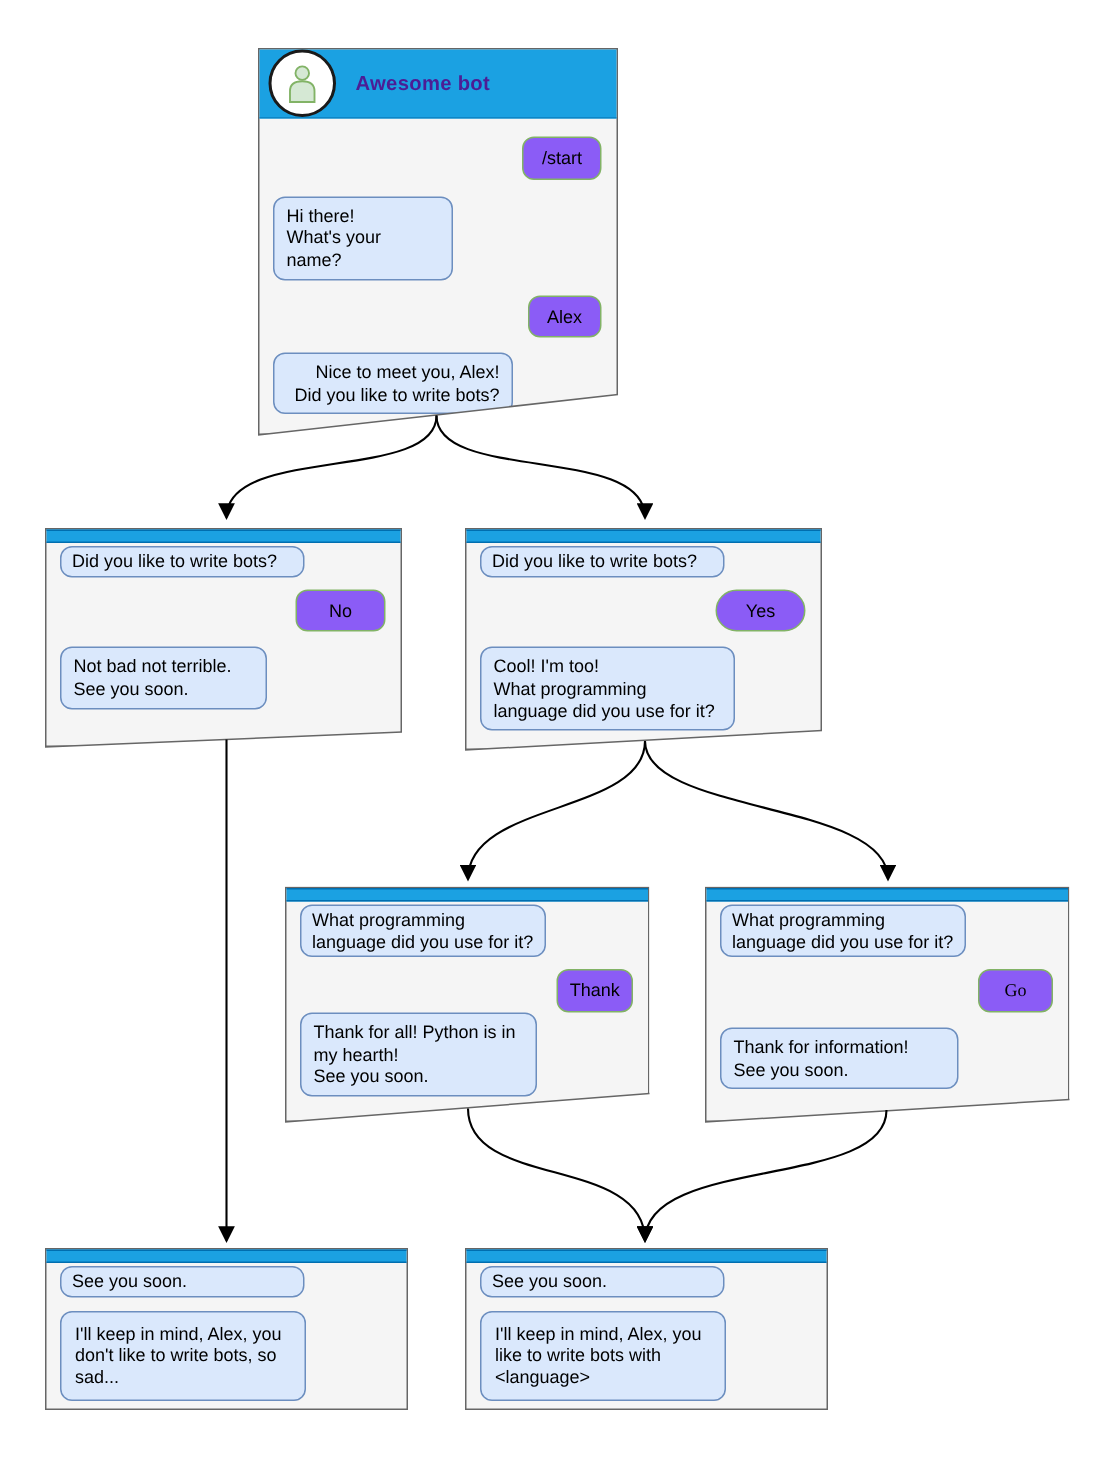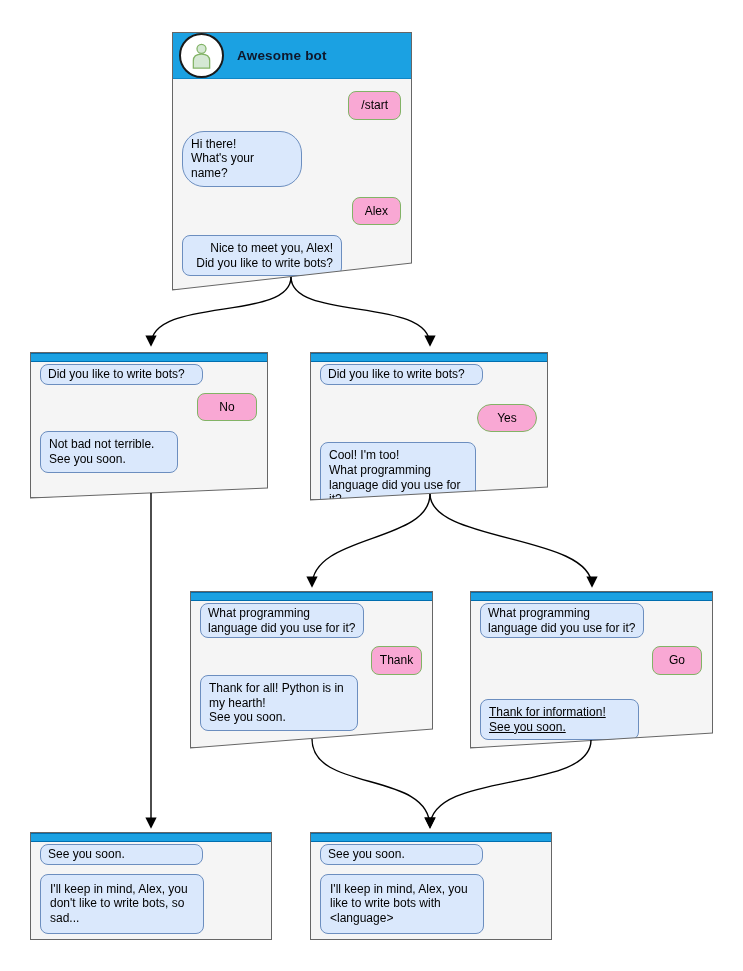--- a/index.html
+++ b/index.html
@@ -11,37 +11,37 @@
     position:absolute;background:#F5F5F5;border:1px solid #666666;box-sizing:border-box;
   }
   .main-header{
     height:46px;background:#1BA1E2;border-bottom:1px solid #0E86C6;box-sizing:border-box;
     display:flex;align-items:center;gap:13px;padding-left:6px;
   }
   .avatar{
     width:41px;height:41px;border-radius:50%;background:#ffffff;border:2.5px solid #1a1a1a;
     display:flex;align-items:center;justify-content:center;flex:0 0 auto;box-sizing:content-box;
   }
-  .win-title{color:#0f172a;font-weight:bold;font-size:13.5px;letter-spacing:.2px;}
+  .win-title{color:#4c1d95;font-weight:bold;font-size:13.5px;letter-spacing:.2px;}
   .bar{
     height:9px;background:#1BA1E2;border:1px solid #006EAF;border-left:none;border-right:none;
     box-sizing:border-box;width:100%;
   }
   .content{
     position:relative;display:flex;flex-direction:column;align-items:flex-start;
     padding:0 10px 0 9px;
   }
   .bubble{
     box-sizing:border-box;font-size:12px;line-height:1.22;border-radius:8px;
     white-space:pre-line;
   }
   .bot{background:#DAE8FC;border:1px solid #6C8EBF;padding:5px 8px;}
   .echo{padding:2px 7px;}
   .user{
-    background:#f9a8d4;border:1px solid #82B366;align-self:flex-end;
+    background:#8b5cf6;border:1px solid #82B366;align-self:flex-end;
     padding:6px 12px;text-align:center;
   }
   .user.fixed{padding:6px 0;text-align:center;}
   svg.overlay{position:absolute;left:0;top:0;pointer-events:none;}
   .edge{fill:none;stroke:#000000;stroke-width:1.4px;}
   .slant{stroke:#666666;stroke-width:1px;}
 </style>
 </head>
 <body>
 
@@ -52,21 +52,21 @@
       <div class="avatar">
         <svg width="25" height="27" viewBox="0 0 26 28">
           <circle cx="13" cy="7" r="4.7" fill="#D5E8D4" stroke="#82B366" stroke-width="1.3"></circle>
           <path d="M4.5,27 L4.5,19.5 Q4.5,12.6 13,12.6 Q21.5,12.6 21.5,19.5 L21.5,27 Z" fill="#D5E8D4" stroke="#82B366" stroke-width="1.3"></path>
         </svg>
       </div>
       <div class="win-title">Awesome bot</div>
     </div>
     <div class="content">
       <div class="bubble user" style="margin-top:12px;">/start</div>
-      <div class="bubble bot" style="margin-top:11px;width:120px;border-radius:22px;">Hi there!
+      <div class="bubble bot" style="margin-top:11px;width:120px;">Hi there!
 What's your name?</div>
       <div class="bubble user" style="margin-top:10px;text-align:right;">Alex</div>
       <div class="bubble bot" style="margin-top:10px;width:160px;text-align:right;">Nice to meet you, Alex!
 Did you like to write bots?</div>
     </div>
   </div>
 
   <div class="win" style="left:30px;top:352px;width:238px;height:146px;clip-path:polygon(0 0,100% 0,100% 136px,0 146px);">
     <div class="bar"></div>
     <div class="content">
@@ -74,22 +74,22 @@
       <div class="bubble user fixed" style="margin-top:8px;width:60px;">No</div>
       <div class="bubble bot" style="margin-top:10px;width:138px;">Not bad not terrible.
 See you soon.</div>
     </div>
   </div>
 
   <div class="win" style="left:310px;top:352px;width:238px;height:148px;clip-path:polygon(0 0,100% 0,100% 135px,0 148px);">
     <div class="bar"></div>
     <div class="content">
       <div class="bubble bot echo" style="margin-top:2px;width:163px;">Did you like to write bots?</div>
-      <div class="bubble user fixed" style="margin-top:19px;width:60px;border-radius:14px;">Yes</div>
-      <div class="bubble bot" style="margin-top:10px;width:156px;">Cool! I'm too!
+      <div class="bubble user fixed" style="margin-top:8px;width:60px;border-radius:14px;">Yes</div>
+      <div class="bubble bot" style="margin-top:10px;width:170px;">Cool! I'm too!
 What programming
 language did you use for it?</div>
     </div>
   </div>
 
   <div class="win" style="left:190px;top:591px;width:243px;height:157px;clip-path:polygon(0 0,100% 0,100% 138px,0 157px);">
     <div class="bar"></div>
     <div class="content">
       <div class="bubble bot echo" style="margin-top:2px;width:164px;">What programming
 language did you use for it?</div>
@@ -98,22 +98,22 @@
 my hearth!
 See you soon.</div>
     </div>
   </div>
 
   <div class="win" style="left:470px;top:591px;width:243px;height:157px;clip-path:polygon(0 0,100% 0,100% 142px,0 157px);">
     <div class="bar"></div>
     <div class="content">
       <div class="bubble bot echo" style="margin-top:2px;width:164px;">What programming
 language did you use for it?</div>
-      <div class="bubble user fixed" style="margin-top:8px;width:50px;">Go</div>
-      <div class="bubble bot" style="margin-top:24px;width:159px;text-decoration:underline;">Thank for information!
+      <div class="bubble user fixed" style="margin-top:8px;width:50px;font-family:Liberation Serif, serif;">Go</div>
+      <div class="bubble bot" style="margin-top:10px;width:159px;">Thank for information!
 See you soon.</div>
     </div>
   </div>
 
   <div class="win" style="left:30px;top:832px;width:242px;height:108px;">
     <div class="bar"></div>
     <div class="content">
       <div class="bubble bot echo" style="margin-top:2px;width:163px;">See you soon.</div>
       <div class="bubble bot" style="margin-top:9px;width:164px;padding:7px 9px;">I'll keep in mind, Alex, you
 don't like to write bots, so

